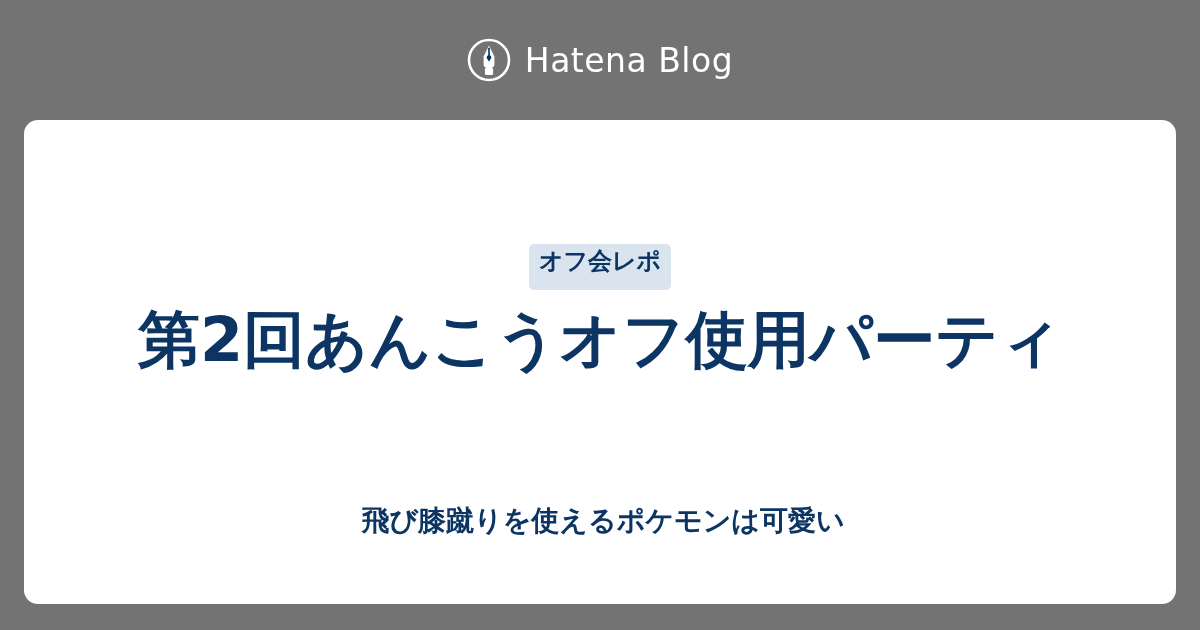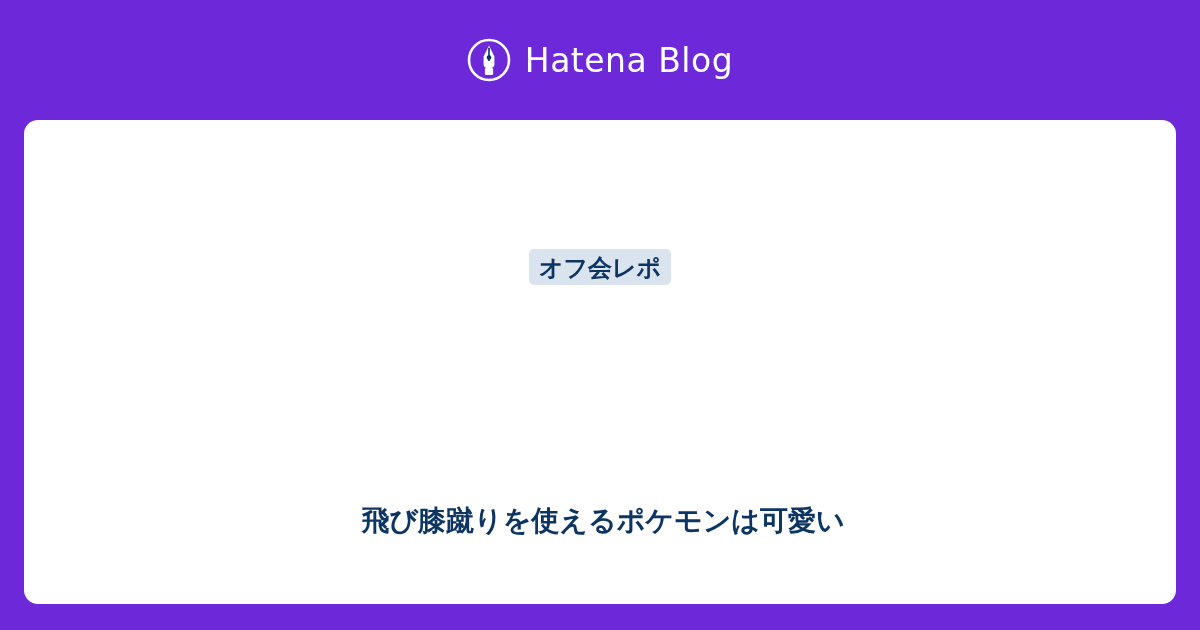--- a/index.html
+++ b/index.html
@@ -13,21 +13,21 @@
     overflow: hidden;
     background: #013366;
     font-family: "Liberation Sans", "DejaVu Sans", sans-serif;
     -webkit-font-smoothing: antialiased;
   }
 
   .ogp-root {
     position: relative;
     width: 1200px;
     height: 630px;
-    background: #6d28d9;
+    background: #737373;
     box-sizing: border-box;
   }
 
   
   .brand {
     position: absolute;
     top: 0;
     left: 0;
     width: 1200px;
     height: 120px;
@@ -79,24 +79,24 @@
     gap: 18px;
     height: 38px;
   }
   .tag {
     background: #d9e4ef;
     color: #0c3563;
     font-size: 24px;
     font-weight: 700;
     line-height: 1;
     border-radius: 5px;
-    padding: 7px 10px 5px 10px;
+    padding: 7px 10px 15px 10px;
     white-space: nowrap;
     box-sizing: border-box;
-    font-family: Liberation Sans, sans-serif;
+    font-family: Liberation Mono, monospace;
   }
 
   
   .entry-title {
     margin-top: 16px;
     color: #0c3563;
     font-size: 62px;
     font-weight: 700;
     line-height: 1.22;
     text-align: center;
@@ -139,18 +139,19 @@
     </span>
     <span class="brand-text">Hatena Blog</span>
   </div>
 
   <div class="card">
 
     <div class="tag-row">
       <span class="tag">オフ会レポ</span>
     </div>
 
+    <h1 class="entry-title">第2回あんこうオフ使用パーティ</h1>
 
     <div class="blog-name">飛び膝蹴りを使えるポケモンは可愛い</div>
 
   </div>
 
 </div>
 
 </body></html>

